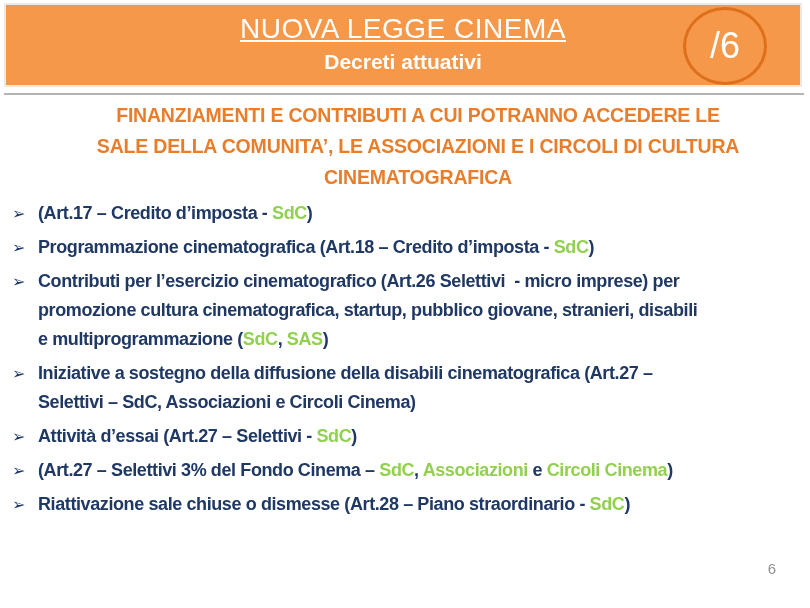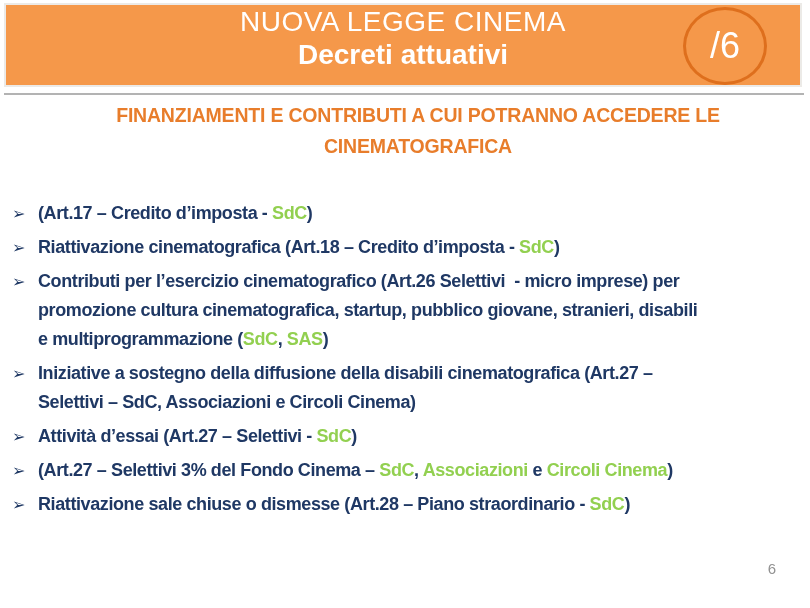--- a/index.html
+++ b/index.html
@@ -17,27 +17,29 @@
     position: absolute;
     left: 4px; top: 3px;
     width: 798px; height: 84px;
     background: var(--bar, #F5984A);
     border: 2px solid #ECEAE7;
     box-sizing: border-box;
     text-align: center;
     color: #ffffff;
   }
   .header-title-1 {
+    margin-top: 7px;
     font-size: 28px;
     font-weight: 400;
     letter-spacing: 0.5px;
     line-height: 34px;
+    text-decoration: underline;
   }
   .header-title-2 {
-    font-size: 28px;
+    font-size: 21px;
     font-weight: 700;
     line-height: 32px;
   }
   .header-shadow {
     position: absolute;
     left: 4px; top: 93px;
     width: 800px; height: 2px;
     background: #B3B3B3;
   }
   
@@ -117,34 +119,35 @@
     <div class="header-title-2">Decreti attuativi</div>
   </div>
   <div class="header-shadow"></div>
 
   <div class="badge-circle">
     <span>/6</span>
   </div>
 
   <div class="heading">
       <div class="h-line">FINANZIAMENTI E CONTRIBUTI A CUI POTRANNO ACCEDERE LE</div>
+      <div class="h-line">SALE DELLA COMUNITA’, LE ASSOCIAZIONI E I CIRCOLI DI CULTURA</div>
       <div class="h-line">CINEMATOGRAFICA</div>
     </div>
 
   <div class="bullet-list">
       <div class="bullet">
         <span class="marker">➢</span>
         <div class="bt">
           <div class="bt-line"><span>(Art.17 – Credito d’imposta - </span><span class="green">SdC</span><span>)</span></div>
         </div>
       </div>
       <div class="bullet">
         <span class="marker">➢</span>
         <div class="bt">
-          <div class="bt-line"><span>Riattivazione cinematografica (Art.18 – Credito d’imposta - </span><span class="green">SdC</span><span>)</span></div>
+          <div class="bt-line"><span>Programmazione cinematografica (Art.18 – Credito d’imposta - </span><span class="green">SdC</span><span>)</span></div>
         </div>
       </div>
       <div class="bullet">
         <span class="marker">➢</span>
         <div class="bt">
           <div class="bt-line"><span>Contributi per l’esercizio cinematografico (Art.26 Selettivi  - micro imprese) per</span></div>
           <div class="bt-line"><span>promozione cultura cinematografica, startup, pubblico giovane, stranieri, disabili</span></div>
           <div class="bt-line"><span>e multiprogrammazione (</span><span class="green">SdC</span><span>, </span><span class="green">SAS</span><span>)</span></div>
         </div>
       </div>

